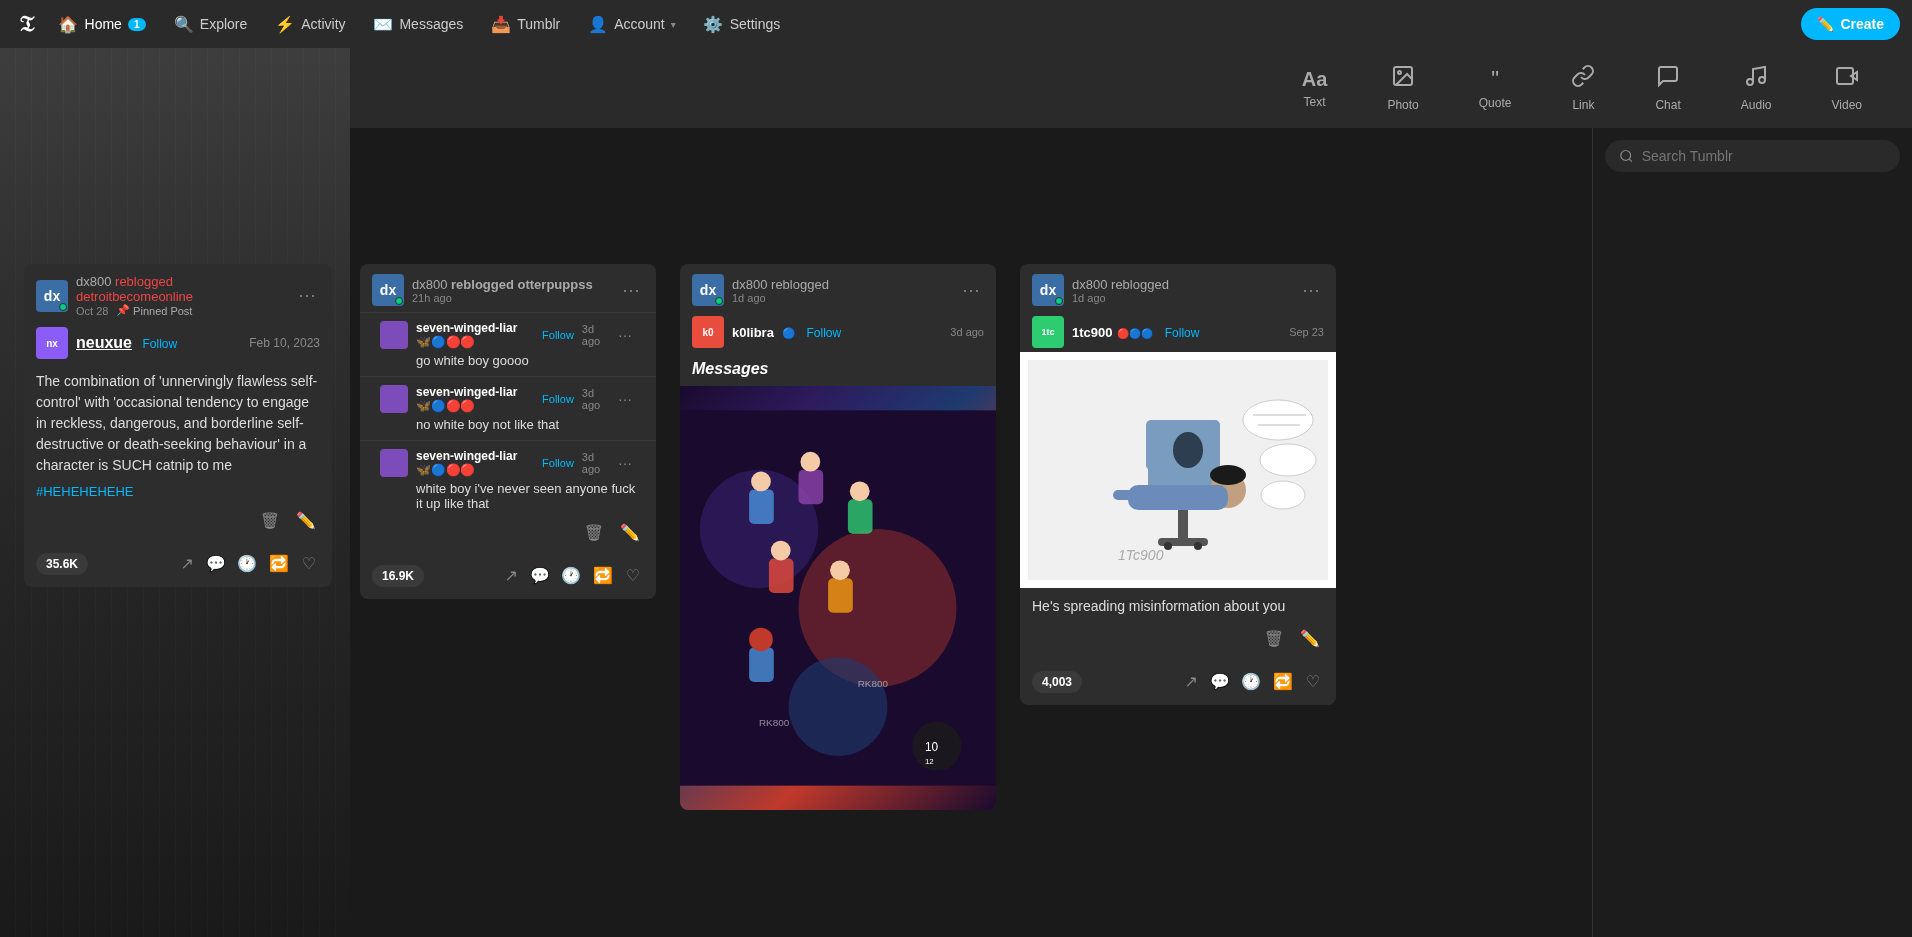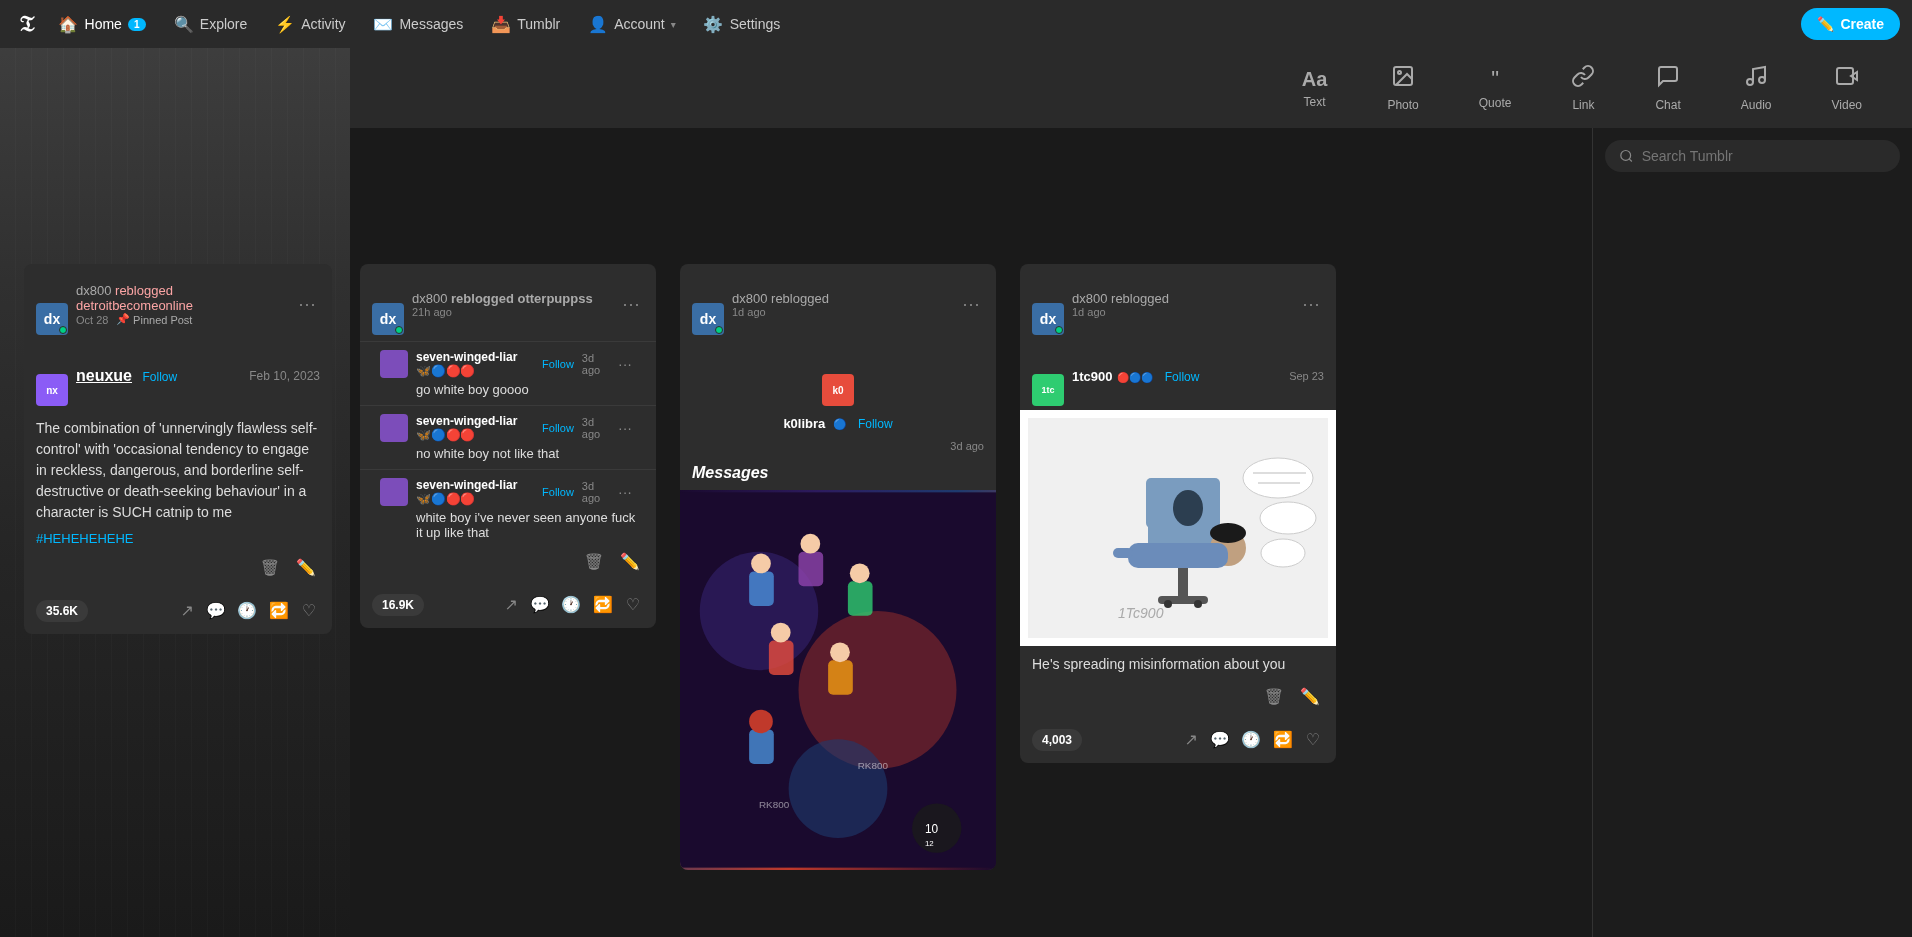--- a/index.html
+++ b/index.html
@@ -92,21 +92,20 @@
       gap: 8px;
     }
     .avatar {
       width: 32px;
       height: 32px;
       border-radius: 4px;
       background: #555;
       position: relative;
       overflow: hidden;
       flex-shrink: 0;
-      margin-top: 29px;
     }
     .avatar-inner {
       width: 100%;
       height: 100%;
       display: flex;
       align-items: center;
       justify-content: center;
       font-size: 14px;
       font-weight: bold;
       color: #fff;
@@ -475,21 +474,21 @@
       <div class="card-over-bg">
 
         <div class="post-card-header">
           <div class="avatar">
             <div class="avatar-inner" style="background:#3a6ea5;">dx</div>
             <div class="online-dot"></div>
           </div>
           <div class="post-meta">
             <div class="post-author">
               <span>dx800</span>
-              <span style="color:#fca5a5;font-weight:400;">reblogged detroitbecomeonline</span>
+              <span style="color:#ef4444;font-weight:400;">reblogged detroitbecomeonline</span>
             </div>
             <div style="display:flex;align-items:center;gap:8px;">
               <span class="post-time">Oct 28</span>
               <span class="pin-badge">📌 <span>Pinned Post</span></span>
             </div>
           </div>
           <div class="more-btn">···</div>
         </div>
 
         <div style="display:flex;align-items:center;gap:8px;padding:4px 12px;">
@@ -606,37 +605,37 @@
           <div class="post-meta">
             <div class="post-author">
               <span>dx800</span>
               <span style="color:#aaa;font-weight:400;">reblogged</span>
             </div>
             <div class="post-time">1d ago</div>
           </div>
           <div class="more-btn">···</div>
         </div>
 
-        <div style="display:flex;align-items:center;gap:8px;padding:4px 12px;flex-direction:column;">
+        <div style="display:flex;align-items:center;gap:8px;padding:4px 12px;">
           <div class="avatar">
             <div class="avatar-inner" style="background:#e74c3c;font-size:10px;">k0</div>
           </div>
           <div>
             <span style="font-size:13px;font-weight:700;color:#fff;">k0libra</span>
             <span style="font-size:11px;color:#888;margin-left:4px;">🔵</span>
             <span style="font-size:12px;color:#00b8ff;margin-left:6px;cursor:pointer;">Follow</span>
           </div>
           <span style="font-size:11px;color:#888;margin-left:auto;">3d ago</span>
         </div>
 
         <div class="post-body">
           <p style="font-size:16px;font-weight:700;color:#fff;font-style:italic;">Messages</p>
         </div>
 
-        <div style="width:100%;height:380px;background:linear-gradient(135deg, #1a0a2e 0%, #2d1b5e 20%, #1e3a6e 40%, #c0392b 70%, #1a0a2e 100%);display:flex;align-items:center;justify-content:center;position:relative;overflow:hidden;">
+        <div style="width:100%;height:424px;background:linear-gradient(135deg, #1a0a2e 0%, #2d1b5e 20%, #1e3a6e 40%, #c0392b 70%, #1a0a2e 100%);display:flex;align-items:center;justify-content:center;position:relative;overflow:hidden;">
 
           <svg width="100%" height="100%" viewBox="0 0 320 380">
 
             <rect width="320" height="380" fill="#1a0a2e"></rect>
             <circle cx="80" cy="120" r="60" fill="#2d1b5e" opacity="0.8"></circle>
             <circle cx="200" cy="200" r="80" fill="#c0392b" opacity="0.4"></circle>
             <circle cx="160" cy="300" r="50" fill="#1e3a6e" opacity="0.6"></circle>
 
             <g transform="translate(60,80)">
               <rect x="10" y="0" width="25" height="35" rx="5" fill="#4a90d9" opacity="0.8"></rect>

